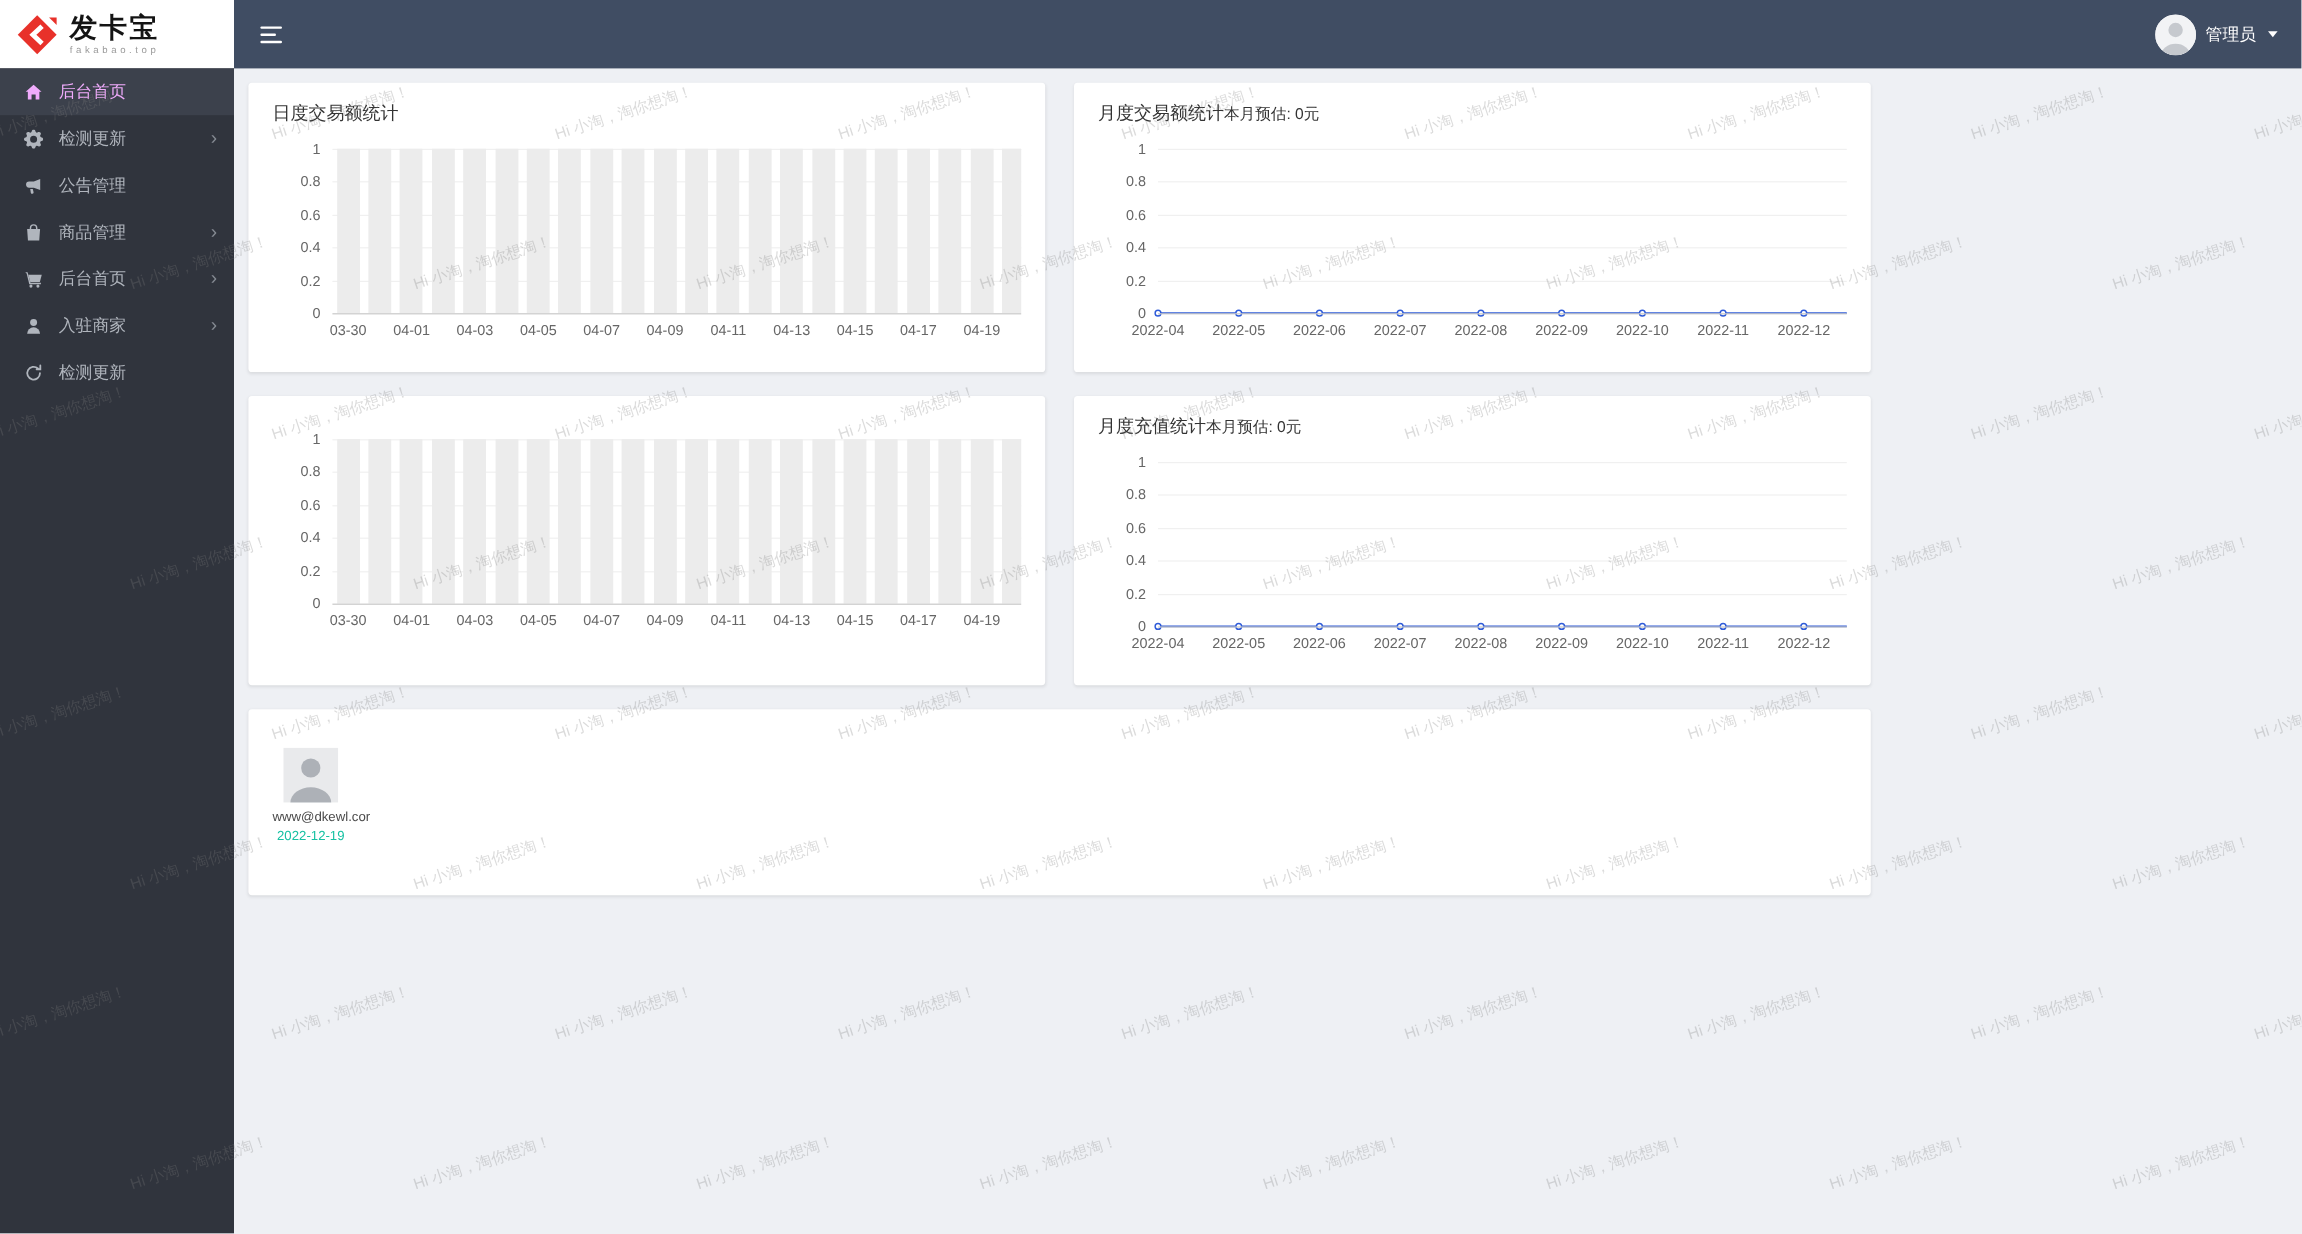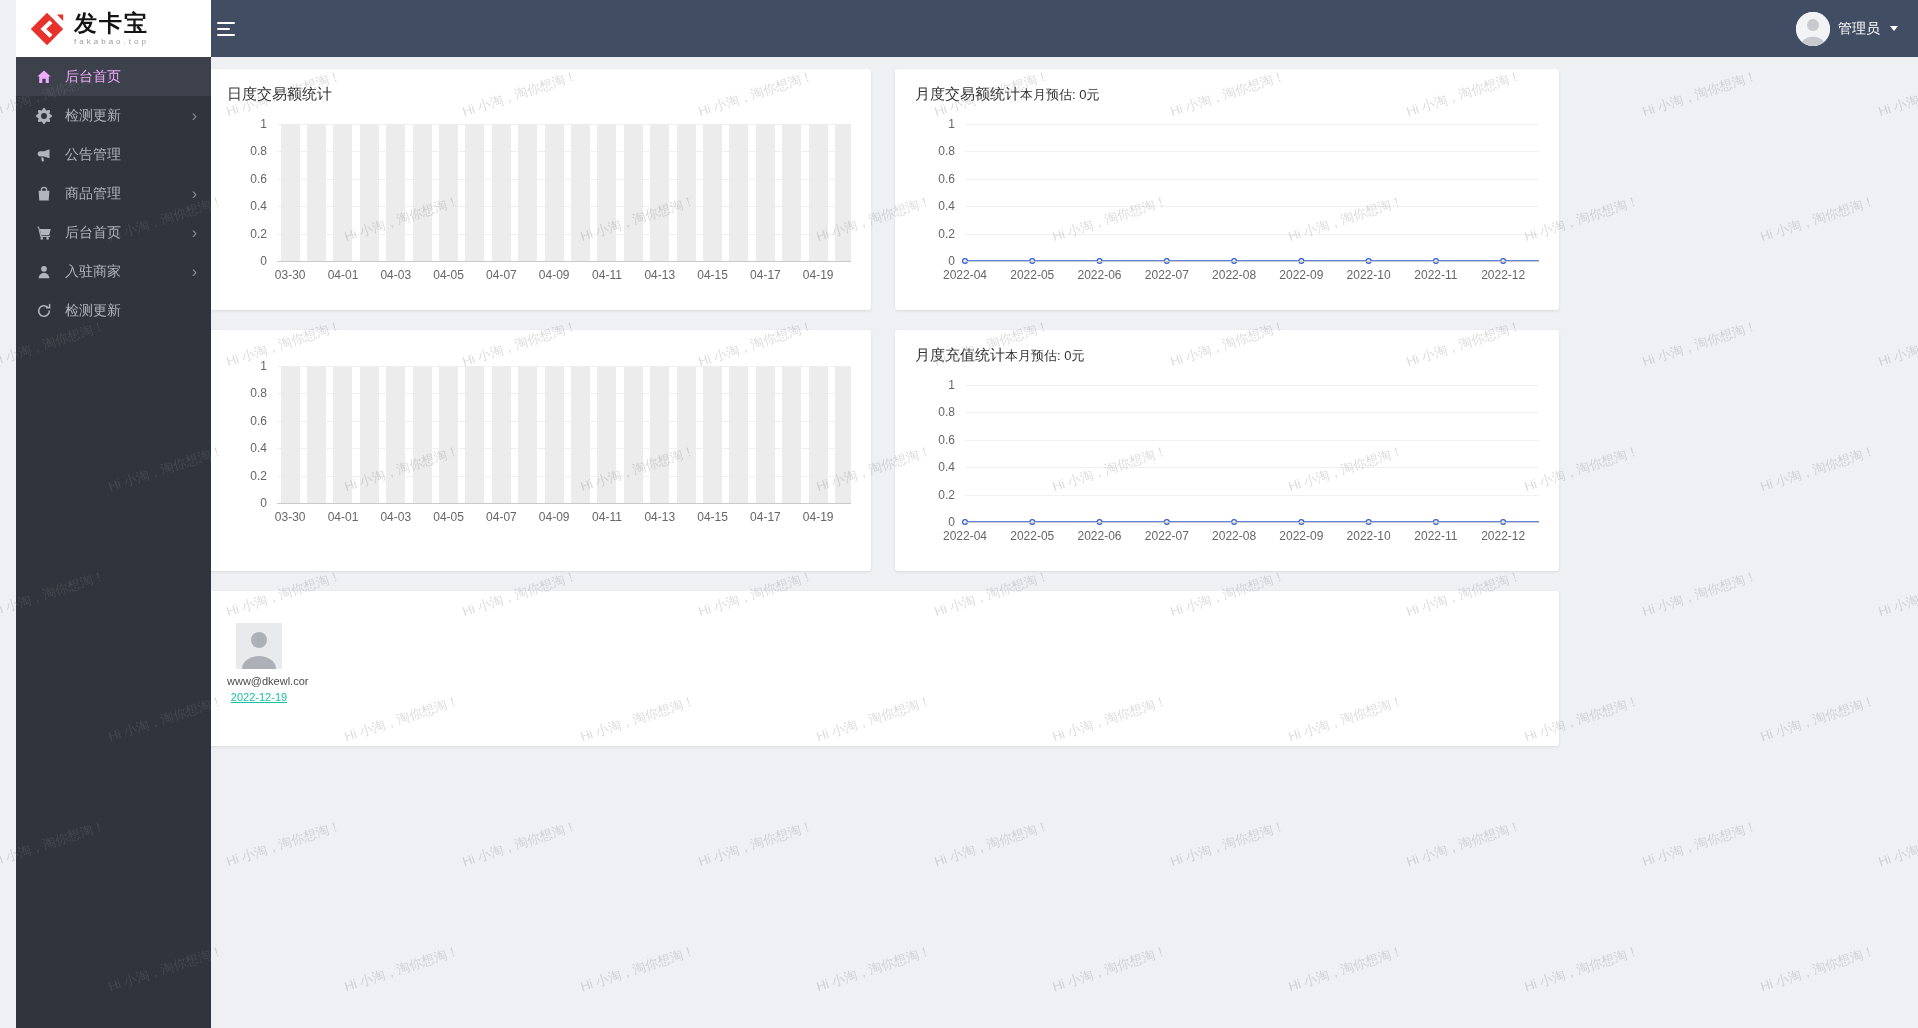--- a/index.html
+++ b/index.html
@@ -1,20 +1,20 @@
 <!DOCTYPE html>
 <html style="--topbar-bg: #404d63; --sidebar-bg: #30343d; --sidebar-active-bg: #3c414c; --logo-red: #e8312a; --link-teal: #17c1a3; --line-blue: #2e5bd8; --bar-gray: #ececec;"><head>
 <meta charset="utf-8">
 <style>
   *{margin:0;padding:0;box-sizing:border-box;}
   html,body{width:1918px;height:1028px;overflow:hidden;}
   body{font-family:"Liberation Sans","DejaVu Sans",sans-serif;background:#eef0f4;position:relative;}
 
   
-  .sidebar{position:absolute;left:16px;top:0;width:195px;height:100%;background:var(--sidebar-bg,#30343d);z-index:5;}
+  .sidebar{position:absolute;left:0;top:0;width:195px;height:100%;background:var(--sidebar-bg,#30343d);z-index:5;}
   .logo{height:57px;background:#fff;display:flex;align-items:center;gap:9px;padding-left:13px;cursor:pointer;}
   .logo-text-wrap{display:flex;flex-direction:column;align-items:center;line-height:1;}
   .logo-title{font-size:23px;font-weight:bold;color:#141414;letter-spacing:2px;}
   .logo-sub{font-size:8px;color:#9a9a9a;letter-spacing:3px;margin-top:3px;}
   .nav-item{height:39px;display:flex;align-items:center;padding:0 14px 0 20px;color:#b0b5bd;font-size:14px;cursor:pointer;}
   .nav-item.active{background:var(--sidebar-active-bg,#3c414c);color:#f0abfc;}
   .nav-item .ico{width:16px;height:16px;margin-right:13px;flex:none;display:flex;align-items:center;}
   .nav-item .ico svg{width:16px;height:16px;}
   .nav-item .chev{margin-left:auto;font-size:16px;color:#878c95;line-height:1;}
 
@@ -45,21 +45,21 @@
   .axis-label{position:absolute;font-size:12px;color:#666;white-space:nowrap;}
   .y-label{left:0;width:40px;text-align:right;transform:translateY(-50%);}
   .x-label{transform:translateX(-50%);}
 
   
   .member-card{grid-column:1 / -1;height:155px;}
   .member-title{font-size:15px;color:#333;}
   .member-item{margin-top:16px;width:64px;text-align:center;}
   .member-avatar{width:46px;height:46px;margin:0 auto;overflow:hidden;}
   .member-name{font-size:11px;color:#4a4a4a;margin-top:6px;white-space:nowrap;}
-  .member-date{font-size:11px;color:var(--link-teal,#17c1a3);margin-top:4px;cursor:pointer;text-decoration:underline;}
+  .member-date{font-size:11px;color:var(--link-teal,#17c1a3);margin-top:4px;cursor:pointer;}
 
   
   .wm-layer{position:absolute;inset:0;z-index:60;pointer-events:none;overflow:hidden;}
   .wm{position:absolute;font-size:13px;color:rgba(125,125,125,.28);transform:rotate(-18deg);white-space:nowrap;}
 </style>
 </head>
 <body>
 
 <aside class="sidebar">
   <div class="logo">

